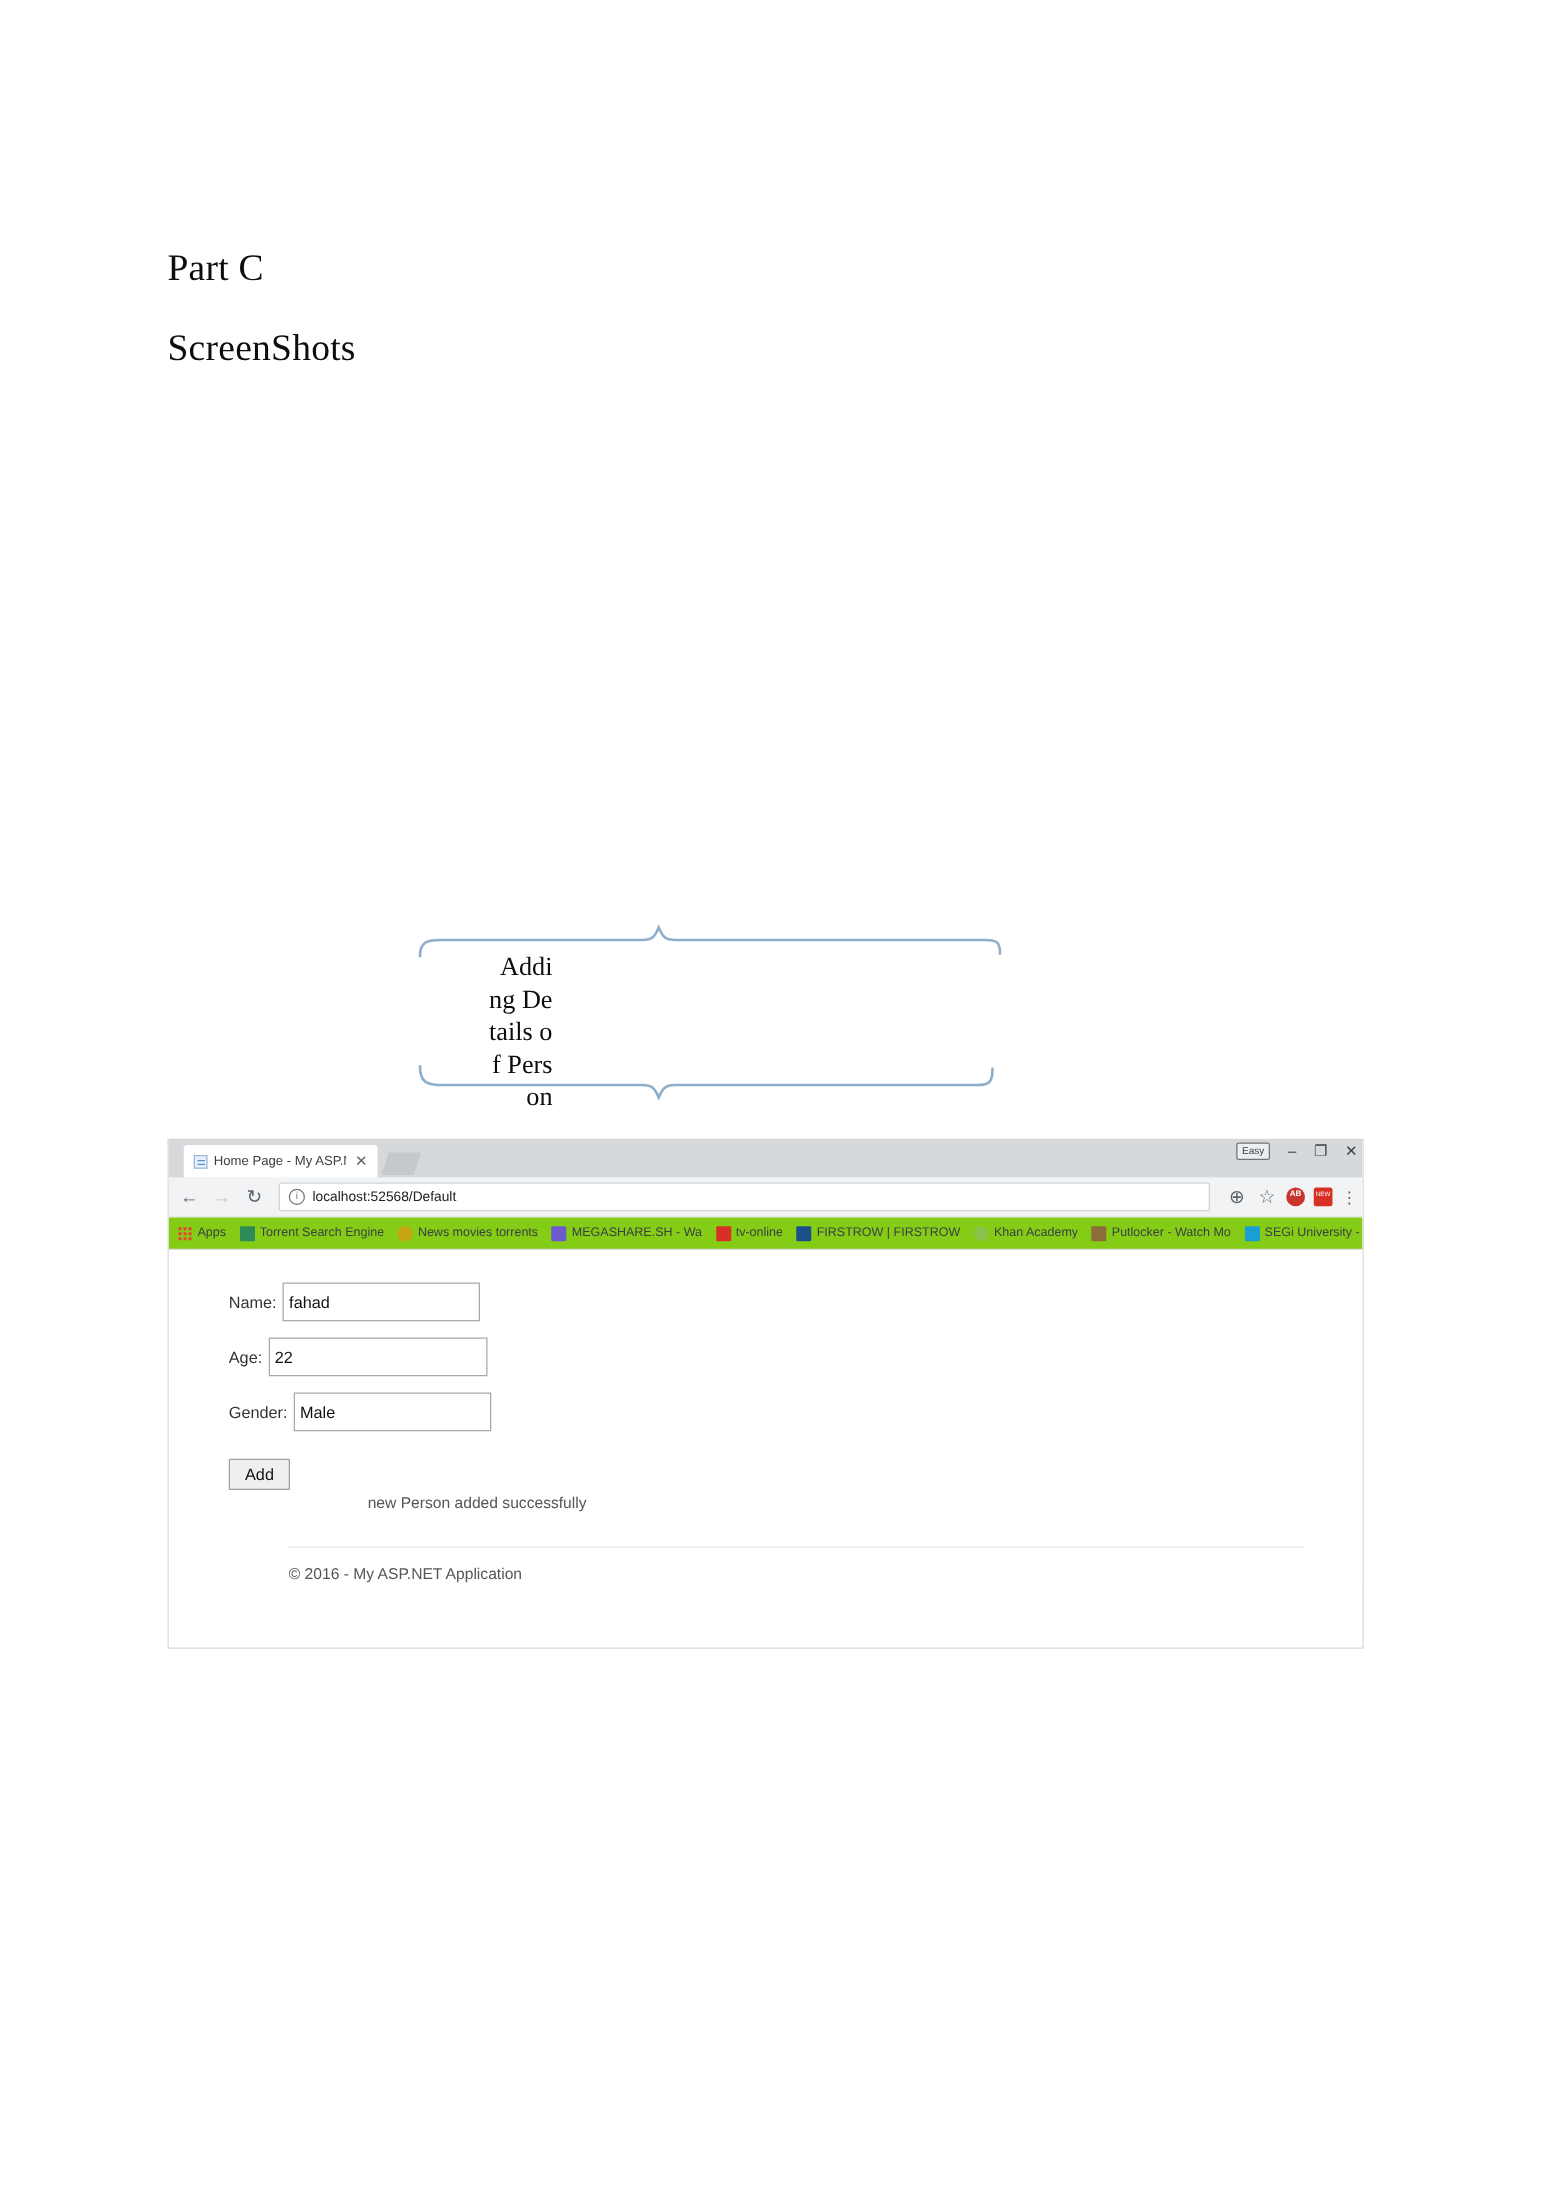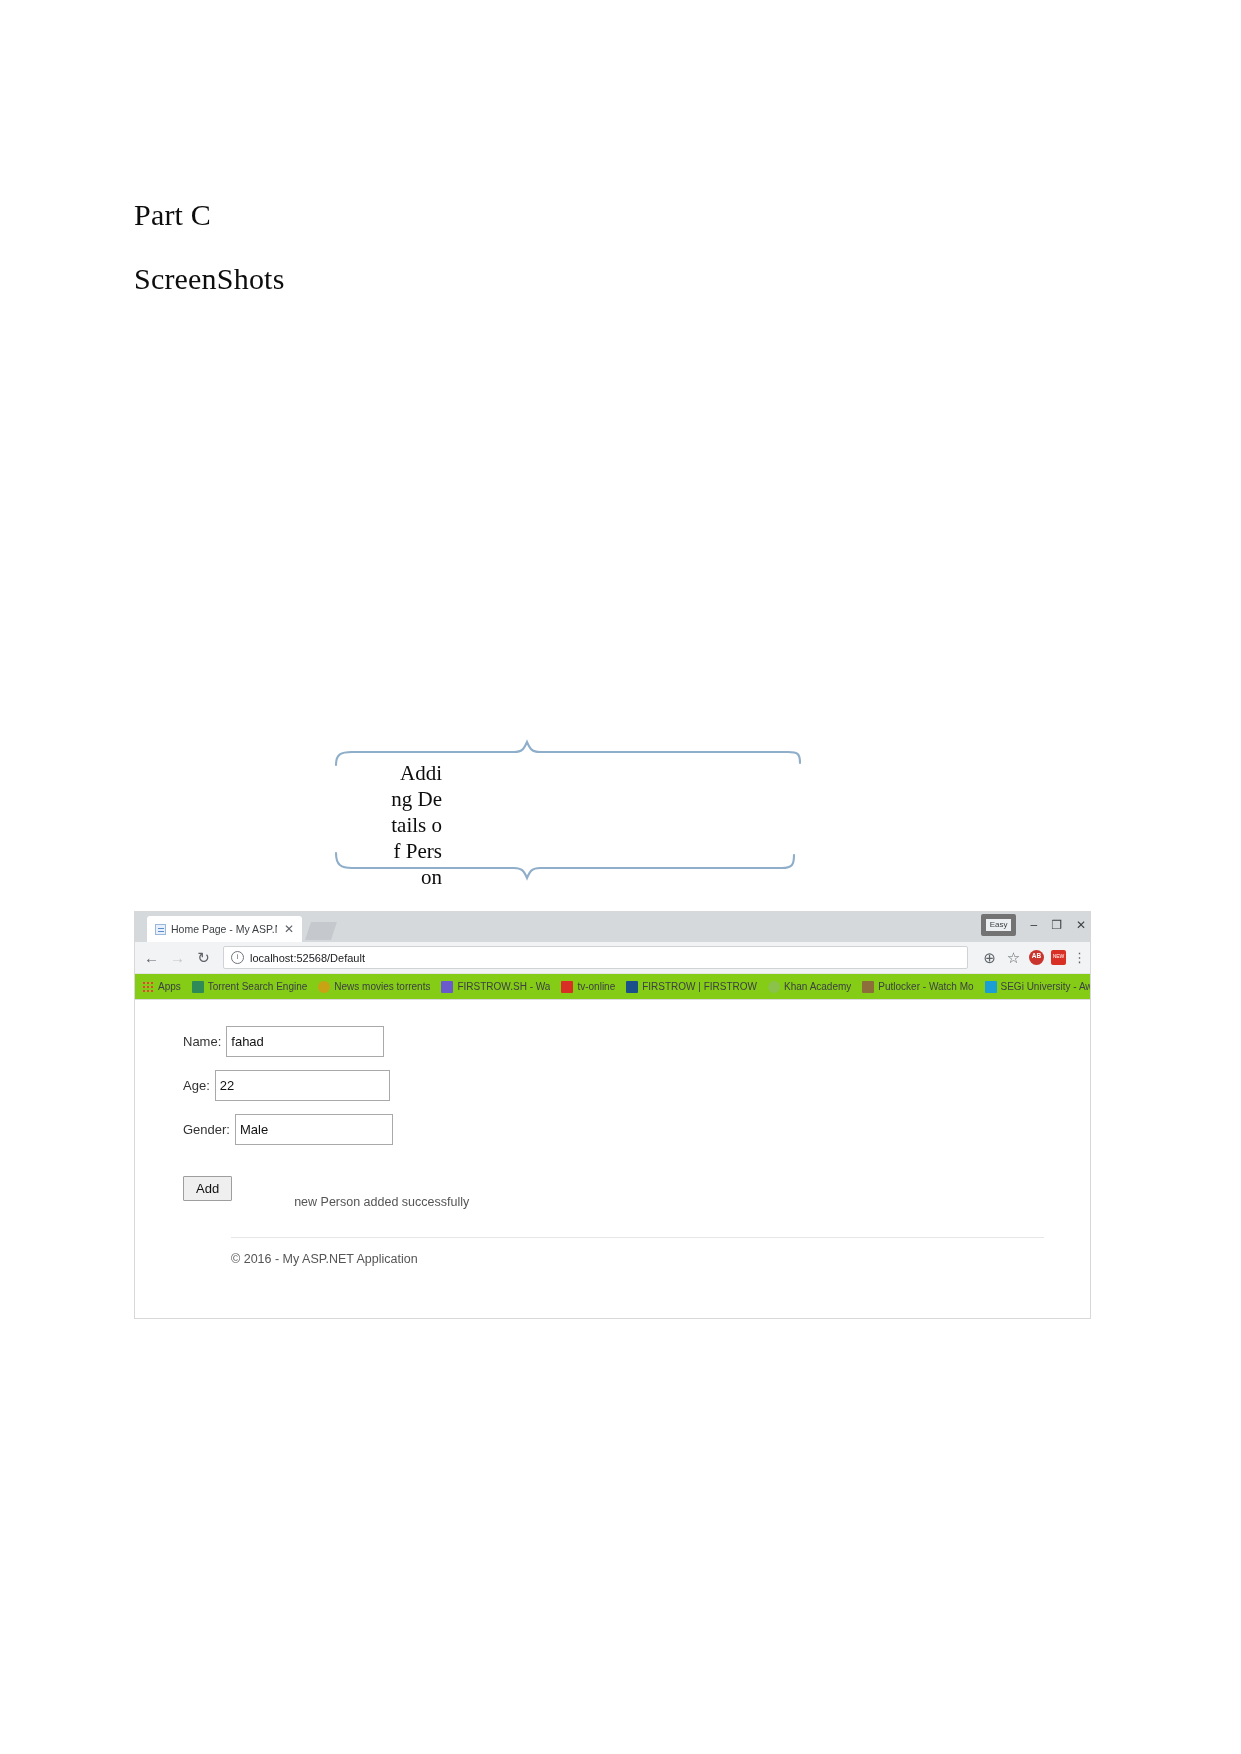--- a/index.html
+++ b/index.html
@@ -129,21 +129,21 @@
     top: 2px;
     display: flex;
     align-items: center;
     gap: 14px;
     font-size: 12px;
     color: #3c4043;
   }
   .win-badge {
     font-size: 8px;
     color: #3c4043;
-    border: 5px solid #737373;
+    border: 1px solid #737373;
     background: #eceff1;
     padding: 1px 4px;
     border-radius: 2px;
     line-height: 1.2;
   }
   .win-btn { line-height: 1; cursor: default; }
 
   
   .toolbar {
     height: 31px;
@@ -311,21 +311,21 @@
     height: 31px;
     outline: none;
   }
   .in-name { width: 158px; }
   .in-age  { width: 175px; }
   .in-tel  { width: 160px; }
   .in-gender { width: 158px; }
 
   .action-row {
     display: flex;
-    align-items: center;
+    align-items: flex-start;
     margin-top: 22px;
   }
   .add-btn {
     font-family: "Liberation Sans", sans-serif;
     font-size: 13px;
     color: #111111;
     background: #efefef;
     border: 1px solid #9e9e9e;
     padding: 4px 12px;
     border-radius: 1px;
@@ -414,21 +414,21 @@
       <div class="bm">
         <span class="bm-ico ico-tz"></span>
         <span class="bm-label">Torrent Search Engine</span>
       </div>
       <div class="bm">
         <span class="bm-ico ico-news"></span>
         <span class="bm-label">News movies torrents</span>
       </div>
       <div class="bm">
         <span class="bm-ico ico-mega"></span>
-        <span class="bm-label">FIRSTROW.SH - Wa</span>
+        <span class="bm-label">MEGASHARE.SH - Wa</span>
       </div>
       <div class="bm">
         <span class="bm-ico ico-tv"></span>
         <span class="bm-label">tv-online</span>
       </div>
       <div class="bm">
         <span class="bm-ico ico-fs"></span>
         <span class="bm-label">FIRSTROW | FIRSTROW</span>
       </div>
       <div class="bm">

